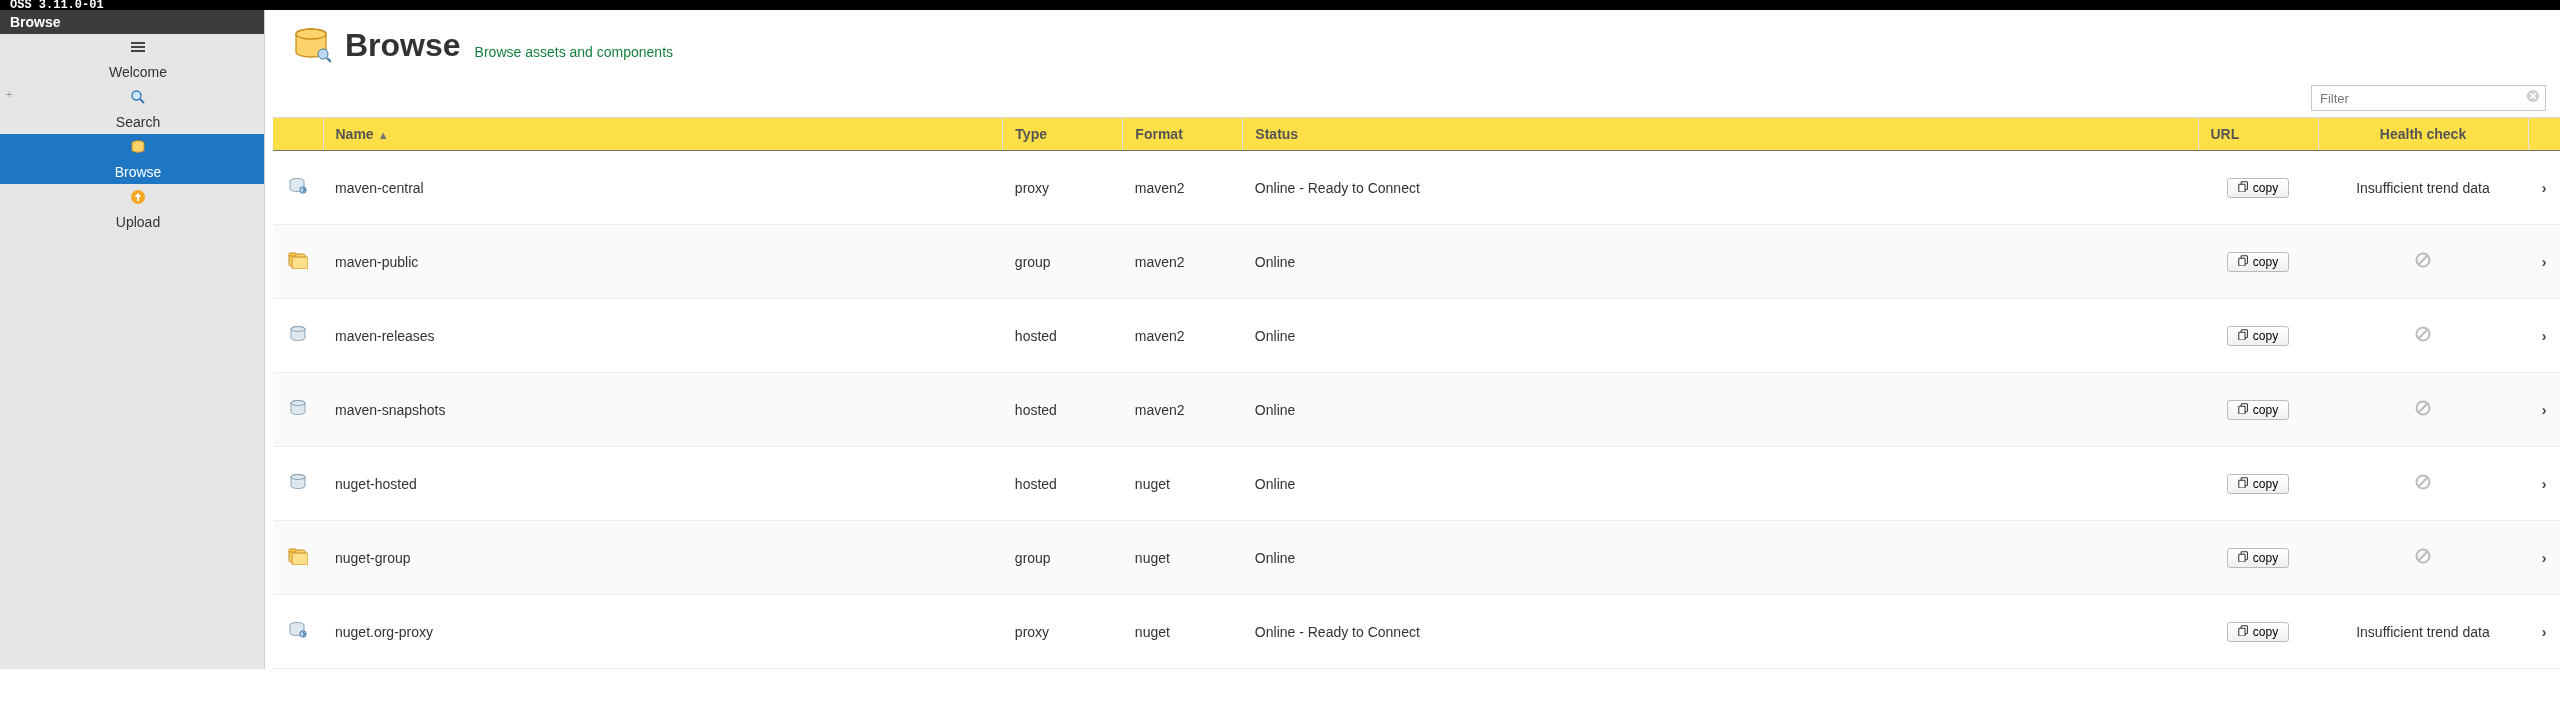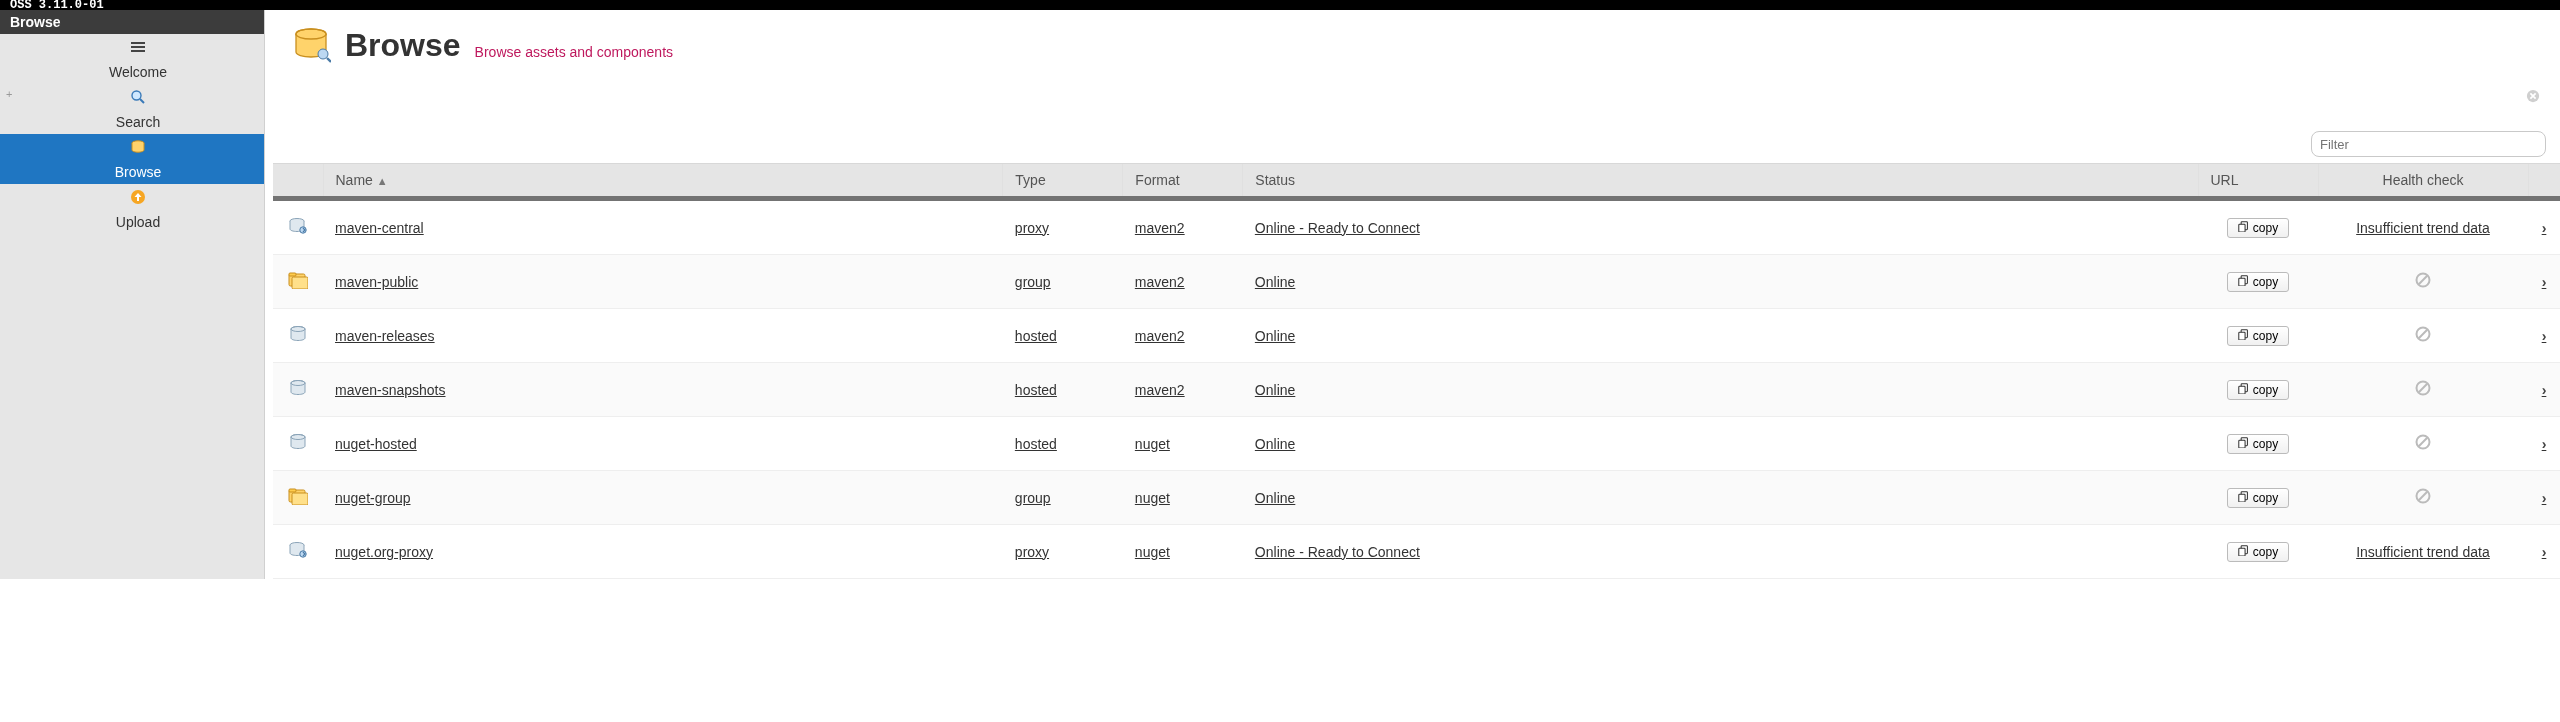--- a/index.html
+++ b/index.html
@@ -10,30 +10,30 @@
     .sidebar { width: 265px; background: #e6e6e6; min-height: 425px; border-right:1px solid #d0d0d0;}
     .side-header { background: #3c3c3c; color: #fff; font-weight: bold; padding: 4px 10px; font-size: 14px; }
     .side-item { display: flex; align-items: center; gap: 8px; padding: 4px 10px 4px 22px; cursor: pointer; font-size: 14px; }
     .side-item.active { background: #1f76c2; color: #fff; }
     .side-item .expander { position:absolute; left:6px; color:#999; font-size:11px;}
     .side-item { position:relative;flex-direction:column; }
     .icon { width: 18px; height: 18px; display: inline-flex; align-items:center; justify-content:center; font-size:14px;}
     .content { flex: 1; background: #fff; display:flex; flex-direction:column; }
     .page-head { display: flex; align-items: center; gap: 14px; padding: 14px 18px 18px 18px; }
     .page-head h1 { font-size: 32px; font-weight: bold; }
-    .page-head .sub { color: #be185d; font-size: 14px; position:relative; top:6px;}
+    .page-head .sub { color: #15803d; font-size: 14px; position:relative; top:6px;}
     .filter-row { display:flex; justify-content:flex-end; padding: 0 14px 6px 0;}
     .filter-box { position:relative; width: 235px; }
-    .filter-box input { width:100%; border:1px solid #c9c9c9; border-radius:8px; padding:4px 26px 4px 8px; font-size:13px; height:26px;margin-top:46px;}
+    .filter-box input { width:100%; border:1px solid #c9c9c9; border-radius:0; padding:4px 26px 4px 8px; font-size:13px; height:26px;}
     .filter-box .clr { position:absolute; right:6px; top:4px; color:#bbb; font-size:15px;}
     table { width: 100%; border-collapse: collapse; }
-    thead th { background: #e5e5e5; border-top:1px solid #d8d8d8; border-bottom:5px solid #737373; border-left:1px solid #e0e0e0; text-align:left; font-weight:normal; padding:8px 12px; color:#555; font-size:14px;}
+    thead th { background: #fde047; border-top:1px solid #d8d8d8; border-bottom:1px solid #737373; border-left:1px solid #e0e0e0; text-align:left; font-weight:bold; padding:8px 12px; color:#555; font-size:14px;}
     thead th:first-child { border-left:none; width:50px;}
     thead th.center { text-align:center; }
-    tbody td { padding:16px 12px; border-bottom:1px solid #eee; font-size:14px; vertical-align:middle;text-decoration:underline;}
+    tbody td { padding:26px 12px; border-bottom:1px solid #eee; font-size:14px; vertical-align:middle;}
     tbody tr:nth-child(even) { background: #fafafa; }
     tbody tr:nth-child(odd) { background: #fff; }
     .copy-btn { border:1px solid #bbb; border-radius:3px; background:linear-gradient(#fff,#f0f0f0); padding:2px 10px; cursor:pointer; display:inline-flex; align-items:center; gap:4px; font-size:12px;}
     .center { text-align:center; }
     .chevron { color:#444; font-weight:bold; }
     .ban { color:#bbb; font-size:16px; }
     .sort-arrow { font-size:11px; color:#777; margin-left:4px;}
     td.url-col { text-align:center; }
     td.icon-col { text-align:center; width:50px; padding-left:8px; padding-right:8px;}
     .repo-icon { width:20px; height:18px; display:inline-block;}

